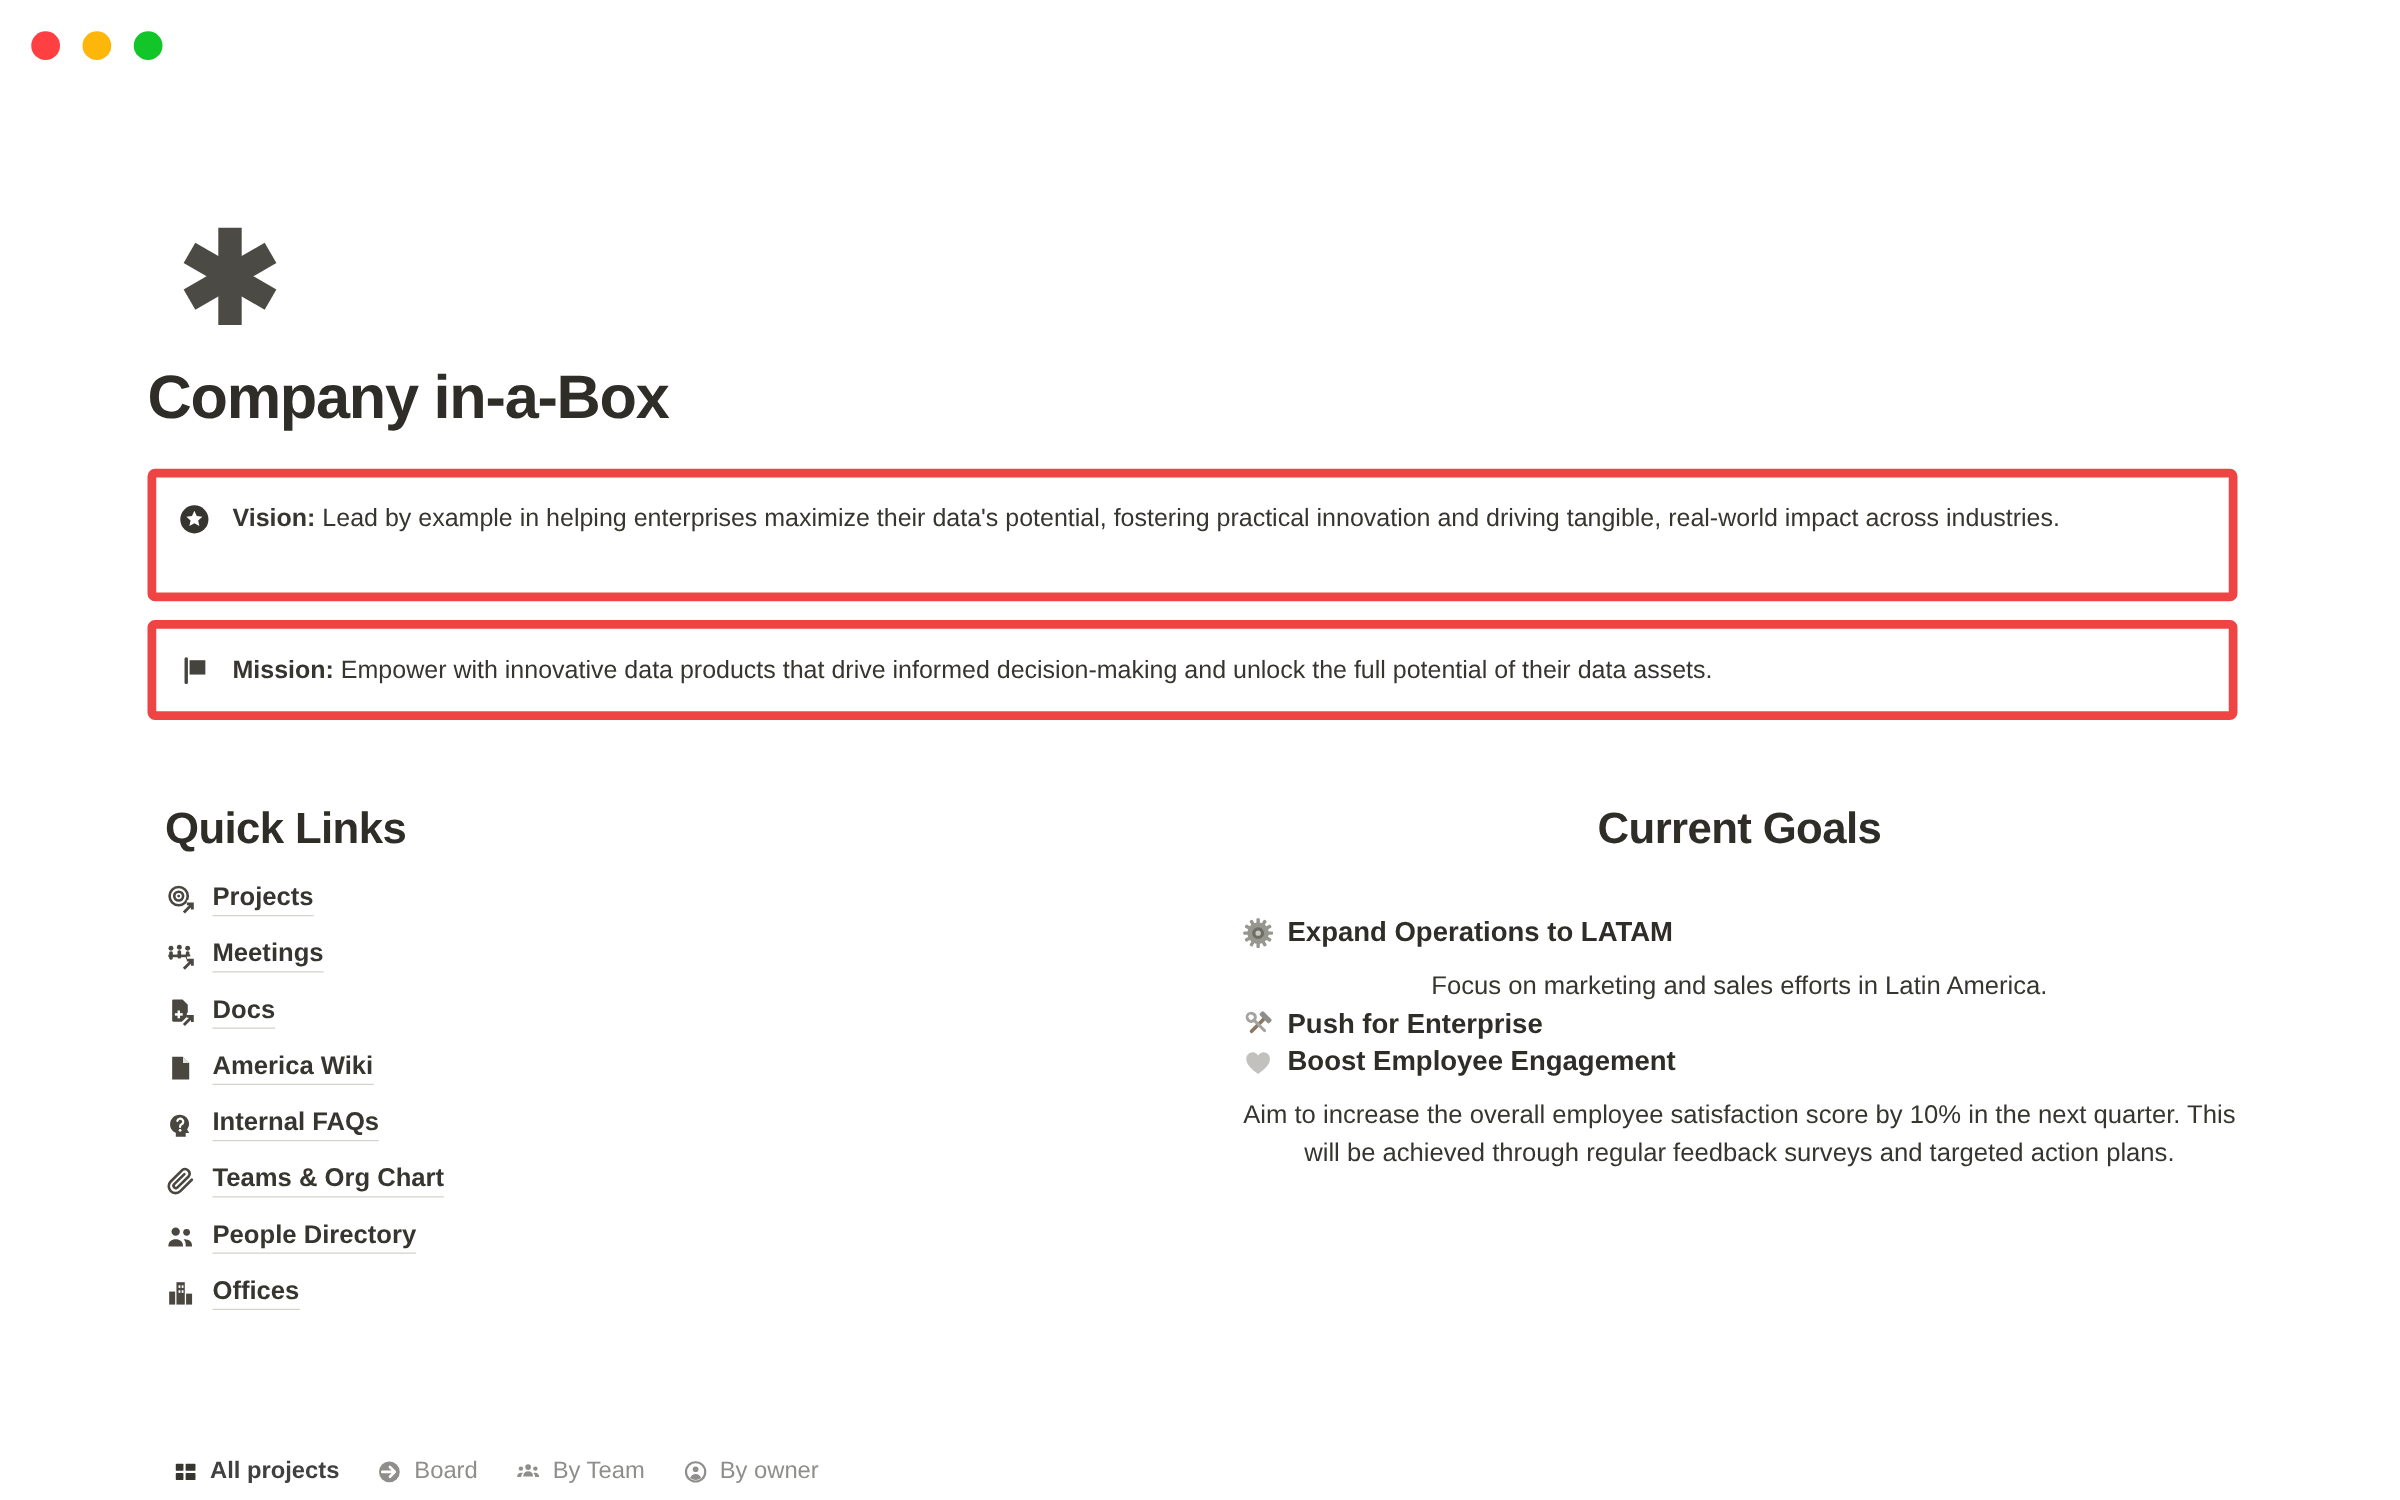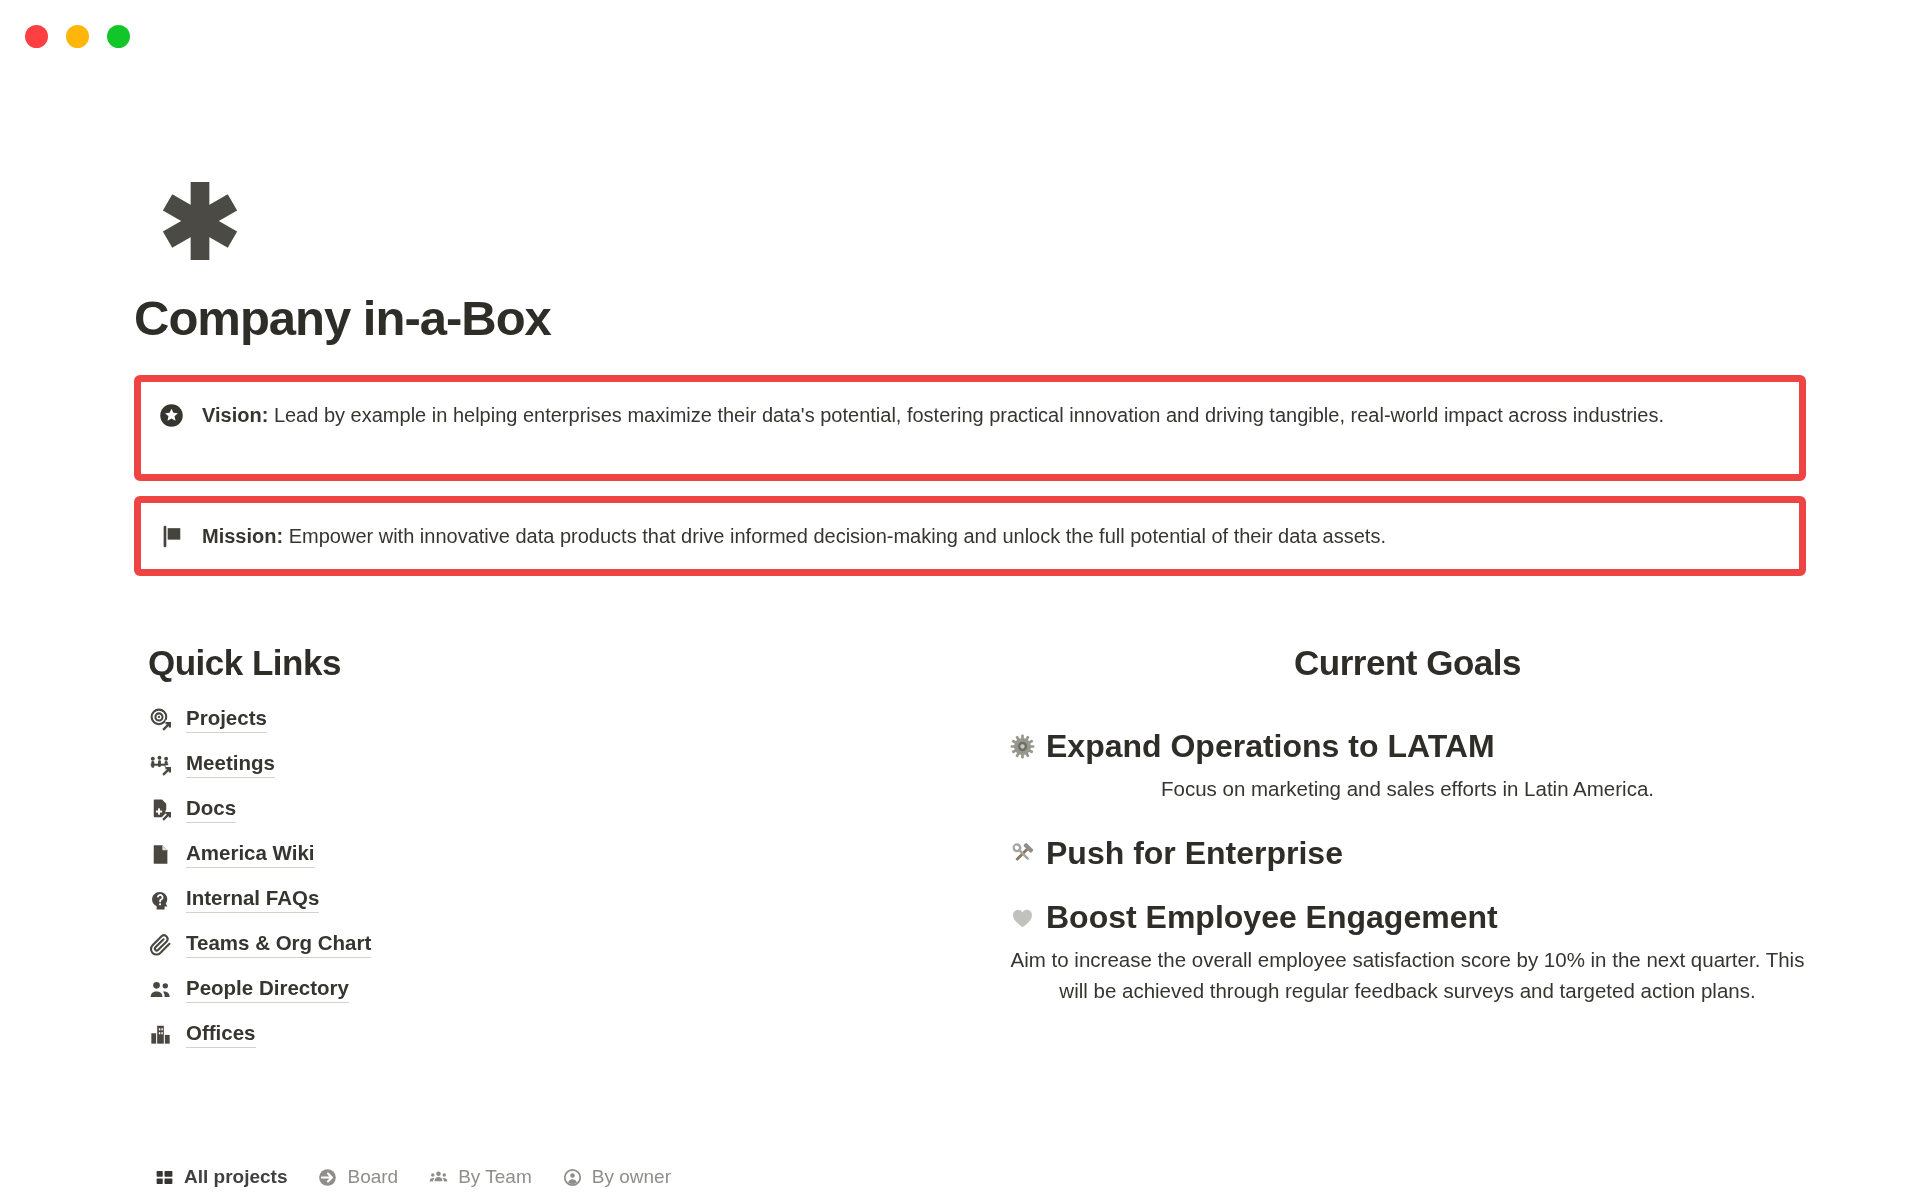--- a/index.html
+++ b/index.html
@@ -1,21 +1,21 @@
 <!DOCTYPE html>
 <html><head>
 <meta charset="utf-8">
 <style>
   html,body{margin:0;padding:0;width:1920px;height:1200px;overflow:hidden;
     background:#ffffff;font-family:"Liberation Sans",sans-serif;color:#37352f;}
   .traffic{position:absolute;top:25px;left:25px;display:flex;gap:18px;}
   .tl{width:23px;height:23px;border-radius:50%;display:inline-block;}
   .tl.red{background:#ff4043;} .tl.yellow{background:#ffb60b;} .tl.green{background:#12c629;}
 
-  .content{position:absolute;left:134px;top:0;width:1672px;height:1152px;}
+  .content{position:absolute;left:118px;top:0;width:1672px;height:1152px;}
 
   .page-icon{position:absolute;left:27px;top:182px;width:78px;height:78px;}
   .page-title{position:absolute;left:0;top:288px;margin:0;font-size:49px;line-height:60px;
     font-weight:700;letter-spacing:-1px;color:#2f2d28;}
 
   .callout{position:absolute;left:0;width:1672px;box-sizing:border-box;
     border:7px solid #ef4444;border-radius:6px;background:#fff;
     padding:17px 20px 17px 17px;display:flex;gap:17px;align-items:flex-start;}
   .callout.vision{top:375px;min-height:106px;}
   .callout.mission{top:496px;min-height:73px;}
@@ -27,23 +27,23 @@
   .col-left{width:875px;box-sizing:border-box;padding-left:14px;}
   .col-right{flex:1;text-align:center;}
   .section-h{margin:0;font-size:35px;line-height:44px;font-weight:700;letter-spacing:-0.5px;color:#2f2d28;}
 
   .links{list-style:none;margin:22px 0 0;padding:0;}
   .link-item{display:flex;align-items:center;gap:13px;margin-bottom:20px;height:25px;}
   .link-item .li-icon{width:25px;height:25px;flex:0 0 25px;}
   .link-item a{color:#37352f;text-decoration:none;font-size:20.5px;font-weight:700;
     border-bottom:1.5px solid #d4d2cc;padding-bottom:2px;cursor:pointer;}
 
-  .goal{margin-top:34px;}
+  .goal{}
   .goal:first-of-type{margin-top:46px;}
-  .goal h3{margin:0;font-size:32px;line-height:30px;font-weight:700;color:#2f2d28;
+  .goal h3{margin:0;font-size:22px;line-height:30px;font-weight:700;color:#2f2d28;
     display:flex;align-items:center;gap:10px;}
   .goal h3 .g-icon{width:27px;height:27px;flex:0 0 27px;}
   .goal p{margin:12px 0 0;font-size:20.5px;line-height:31px;max-width:810px;}
 
   .view-tabs{position:absolute;left:20px;top:1166px;display:flex;gap:30px;align-items:center;}
   .vtab{display:flex;align-items:center;gap:9px;font-size:19px;color:#8f8e8b;cursor:pointer;}
   .vtab .t-icon{width:21px;height:21px;}
   .vtab.active{color:#404040;font-weight:700;}
   svg{display:block;}
 </style>

